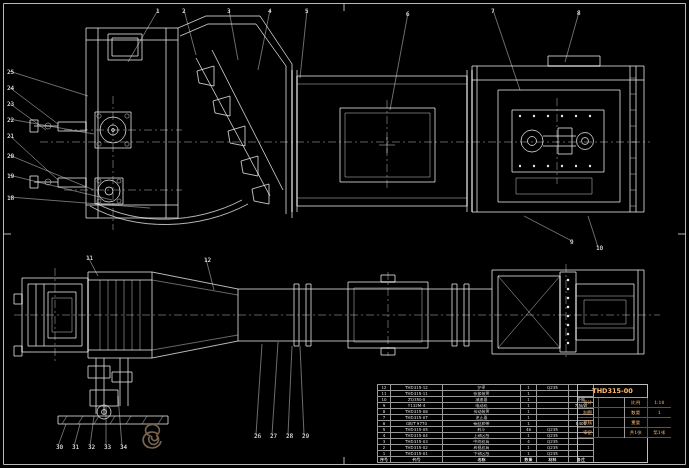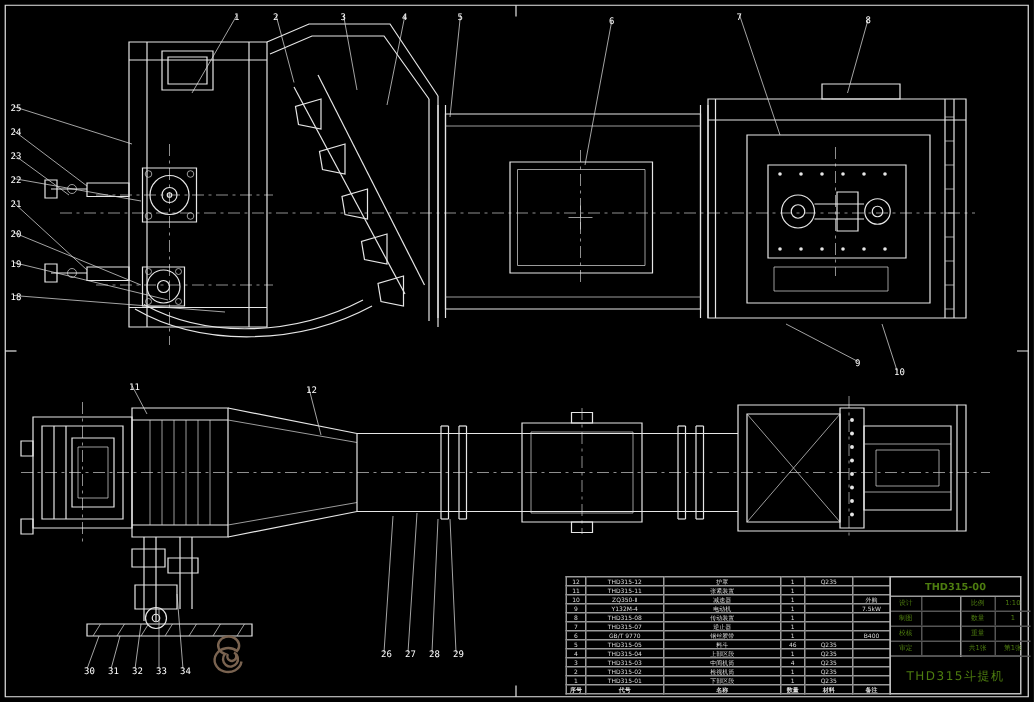--- a/index.html
+++ b/index.html
@@ -16,22 +16,22 @@
   .co{fill:#ffffff;font-size:6px;font-family:"DejaVu Sans Mono",monospace;}
   .dot{fill:#e6e6e6;stroke:none;}
   .stamp{stroke:#7a6350;stroke-width:1.6;fill:none;}
 
   
   #bom-wrap{position:absolute;left:377px;top:384px;width:309px;height:79px;}
   table.bom{border-collapse:collapse;table-layout:fixed;width:216px;height:79px;
     position:absolute;left:0;top:0;}
   table.bom td{border:0.5px solid #9a9a9a;color:#ddd;font-size:4px;line-height:5px;
     padding:0;text-align:center;overflow:hidden;white-space:nowrap;}
-  #title-block{position:absolute;left:216px;top:0;width:88px;height:79px;
-    border:0.5px solid #bdbdbd;box-sizing:border-box;color:#4d7c0f;}
+  #title-block{position:absolute;left:200px;top:0;width:71px;height:79px;
+    border:0.5px solid #bdbdbd;box-sizing:border-box;color:#fdba74;}
   #tb-no{height:12px;line-height:12px;text-align:center;font-size:6.5px;
     font-weight:bold;border-bottom:0.5px solid #9a9a9a;}
   #tb-mid{height:40px;display:flex;border-bottom:0.5px solid #9a9a9a;box-sizing:border-box;}
   #tb-sigs{width:46px;border-right:0.5px solid #9a9a9a;}
   #tb-info{width:46px;}
   .sig-row,.info-row{display:flex;height:10px;box-sizing:border-box;border-bottom:0.5px solid #555;}
   .sig-row span,.info-row span{display:block;font-size:4.5px;line-height:10px;
     overflow:hidden;white-space:nowrap;}
   .sig-label{width:20px;border-right:0.5px solid #555;text-align:center;}
   .sig-blank{width:26px;}
@@ -513,17 +513,16 @@
             <div class="info-row">
               <span class="info-a">重量</span>
               <span class="info-b"></span>
             </div>
             <div class="info-row">
               <span class="info-a">共1张</span>
               <span class="info-b">第1张</span>
             </div>
           </div>
     </div>
-    <div id="tb-name">THD315斗提机</div>
   </div>
 </div>
 
 </div>
 
 </body></html>

